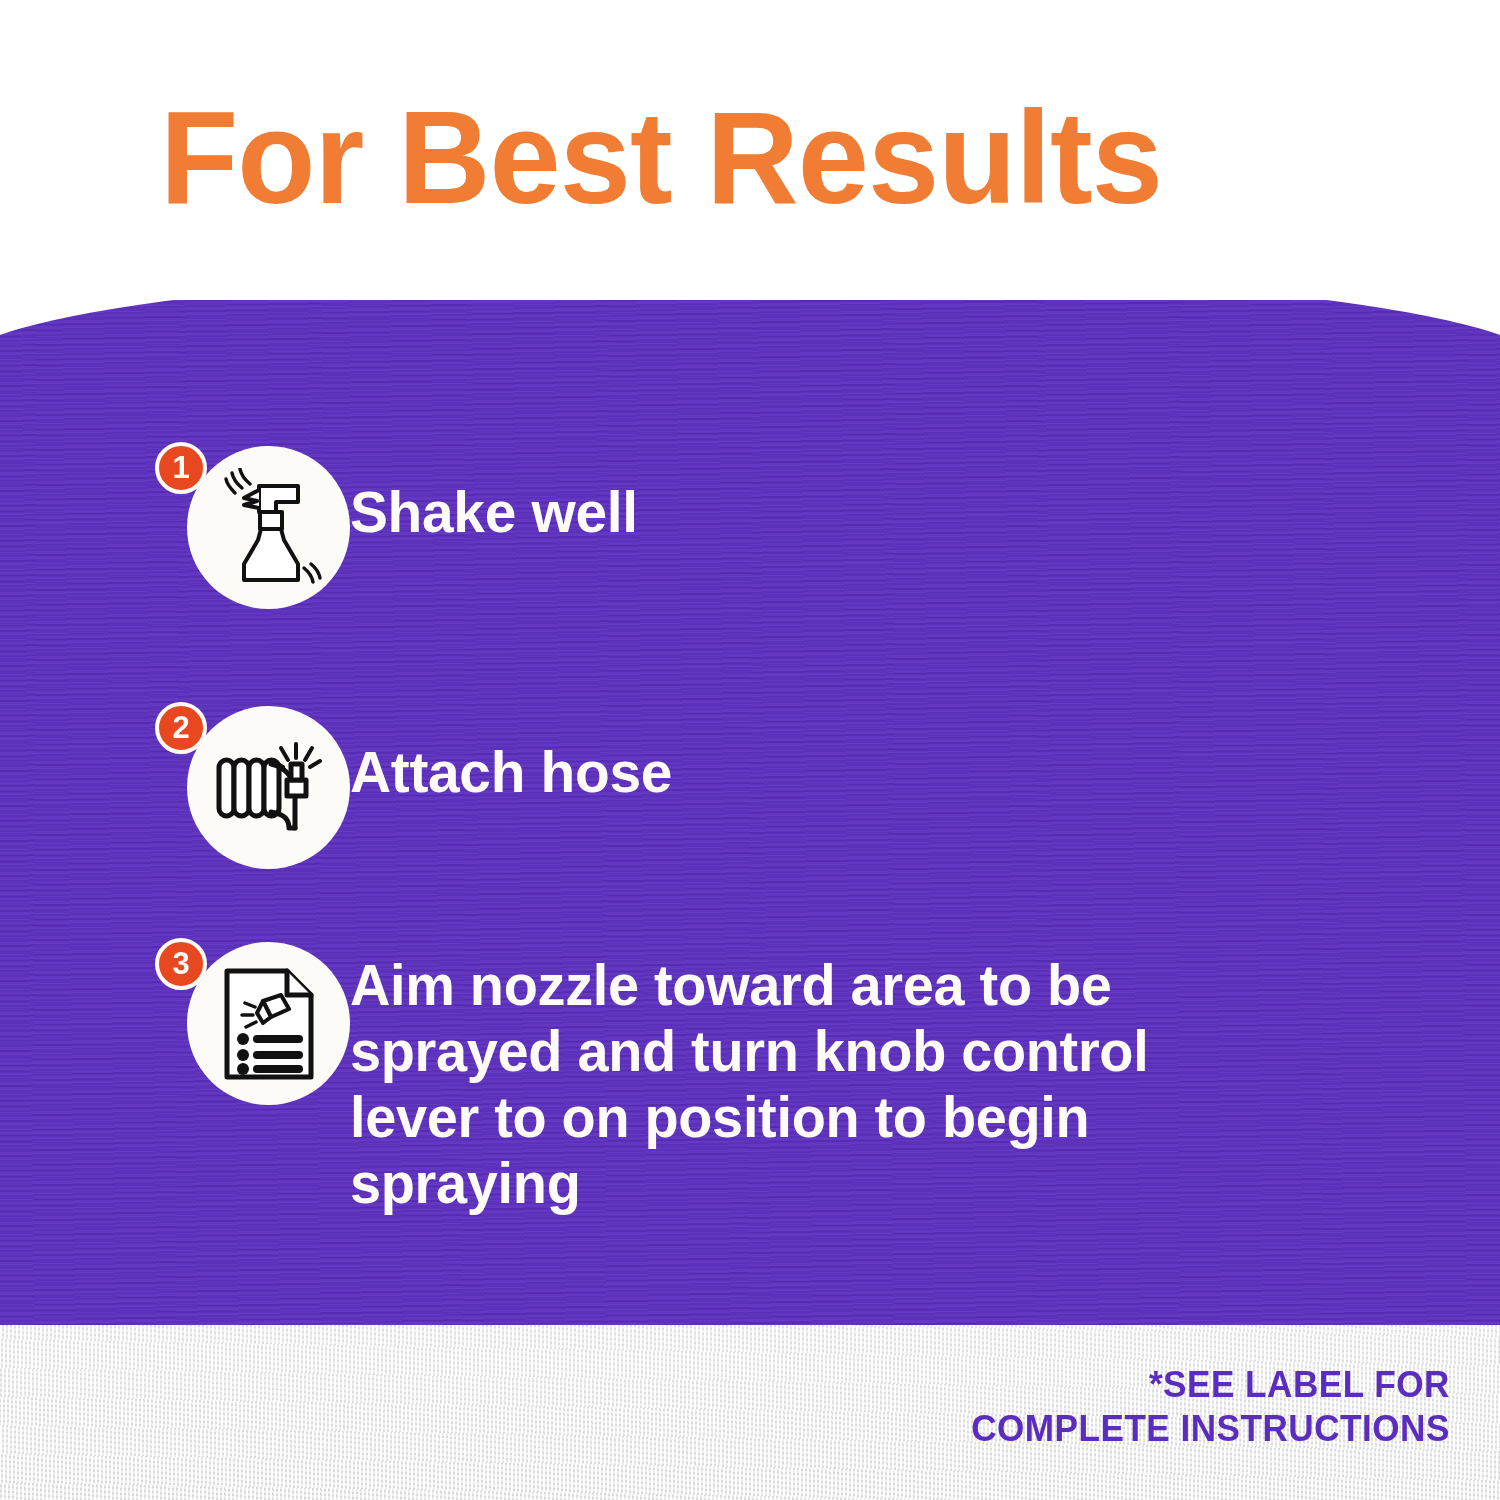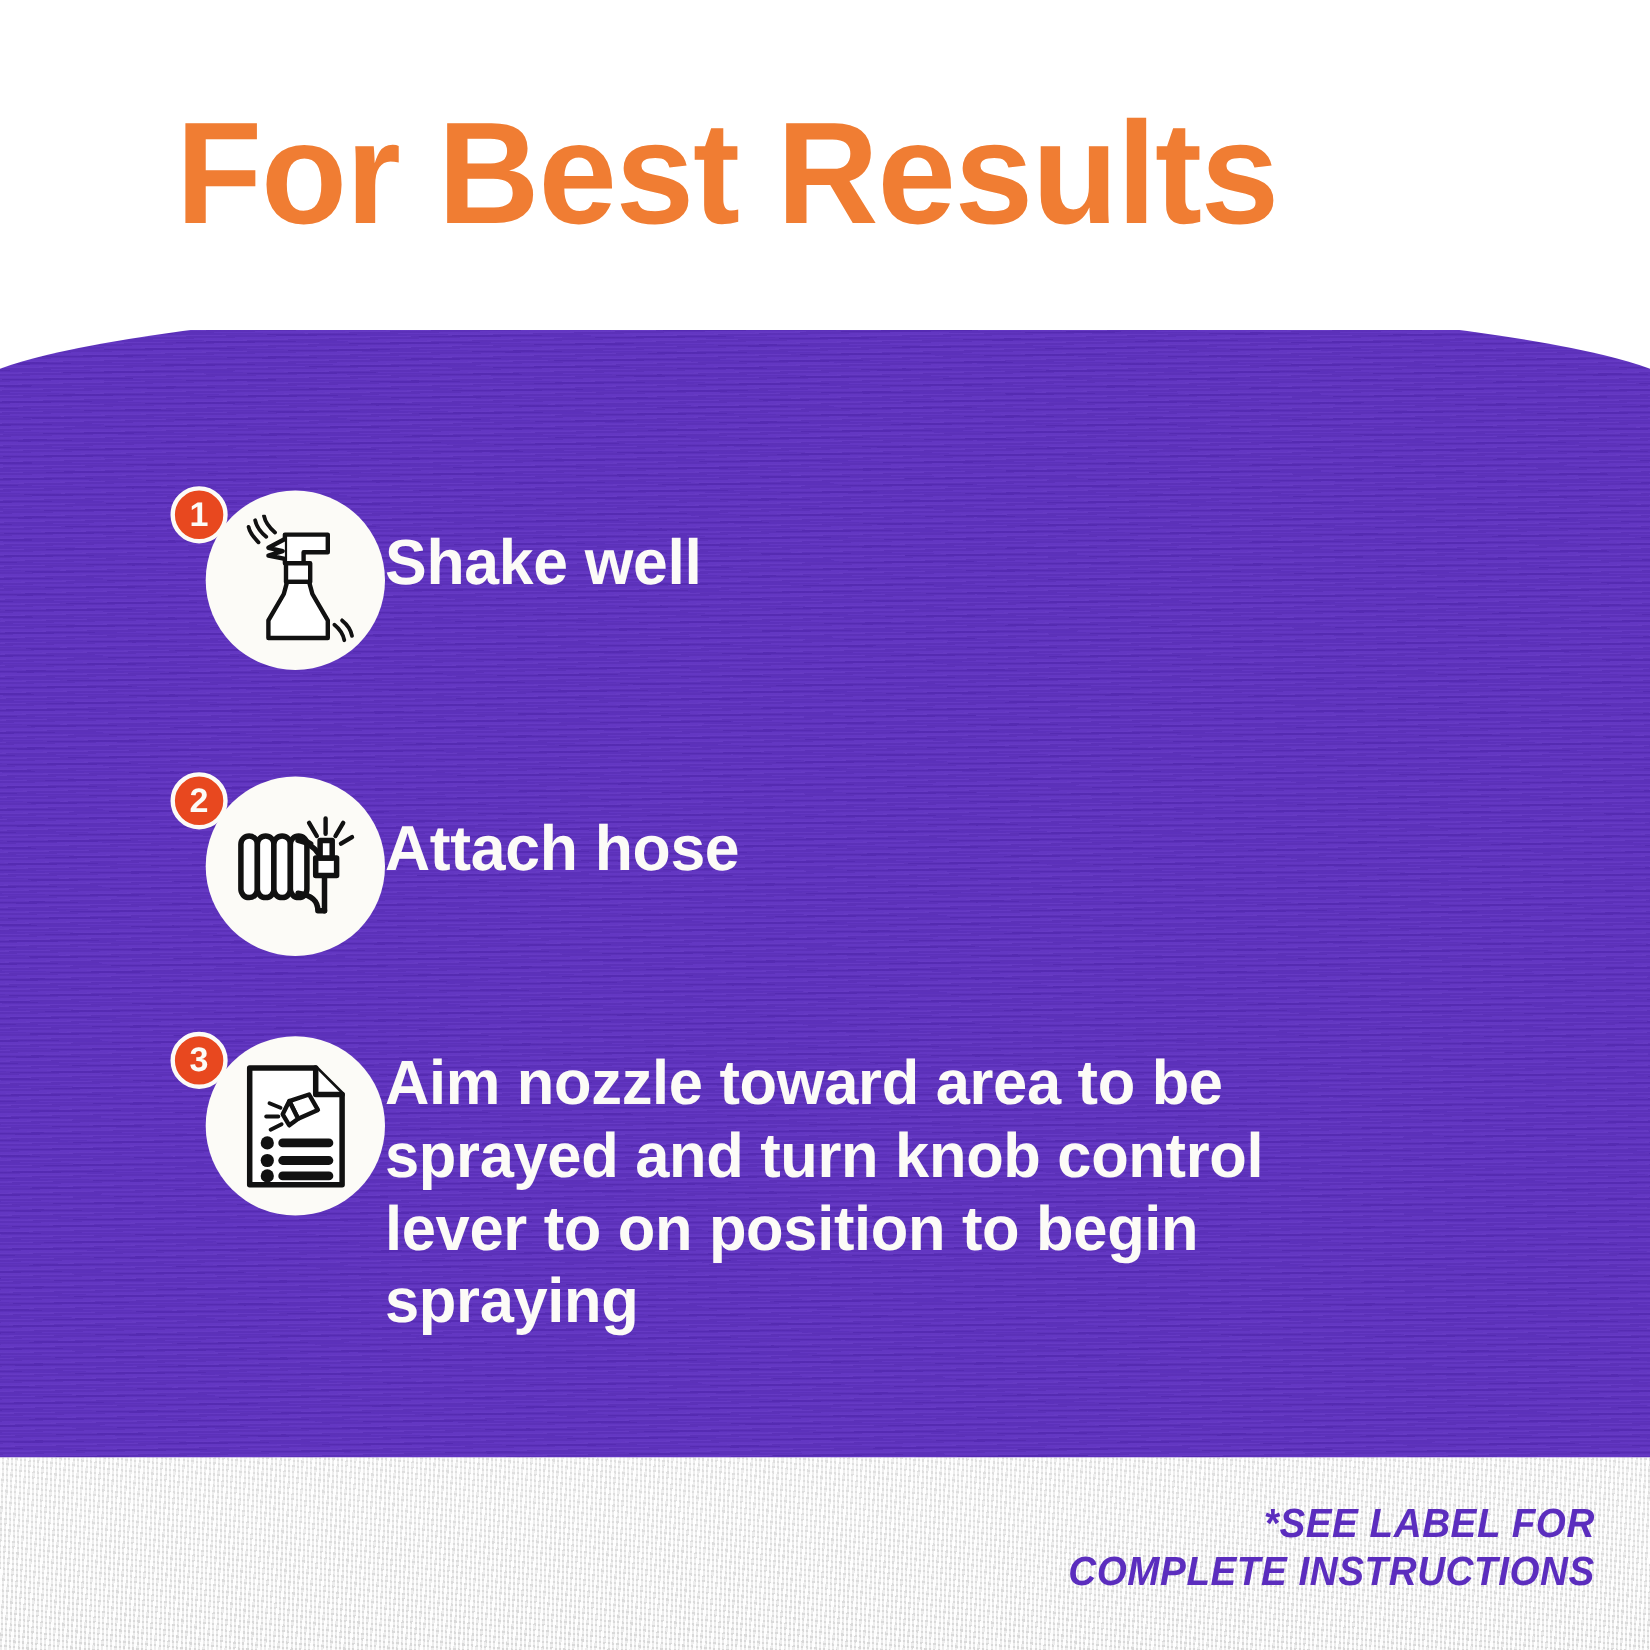--- a/index.html
+++ b/index.html
@@ -50,21 +50,20 @@
     left: 0;
     top: 1325px;
     width: 1500px;
     height: 175px;
     background-color: #eeeeee;
     background-image:
       repeating-linear-gradient(92deg, rgba(255,255,255,0.9) 0 2px, rgba(200,200,200,0.28) 2px 4px),
       repeating-linear-gradient(6deg, rgba(255,255,255,0.85) 0 3px, rgba(190,190,190,0.22) 3px 5px),
       linear-gradient(#f4f4f4, #e9e9e9);
     z-index: 2;
-    font-style: italic;
   }
 
   #footer-note {
     position: absolute;
     right: 50px;
     top: 38px;
     text-align: right;
     color: #5B2DBE;
     font-size: 37px;
     line-height: 1.18;

